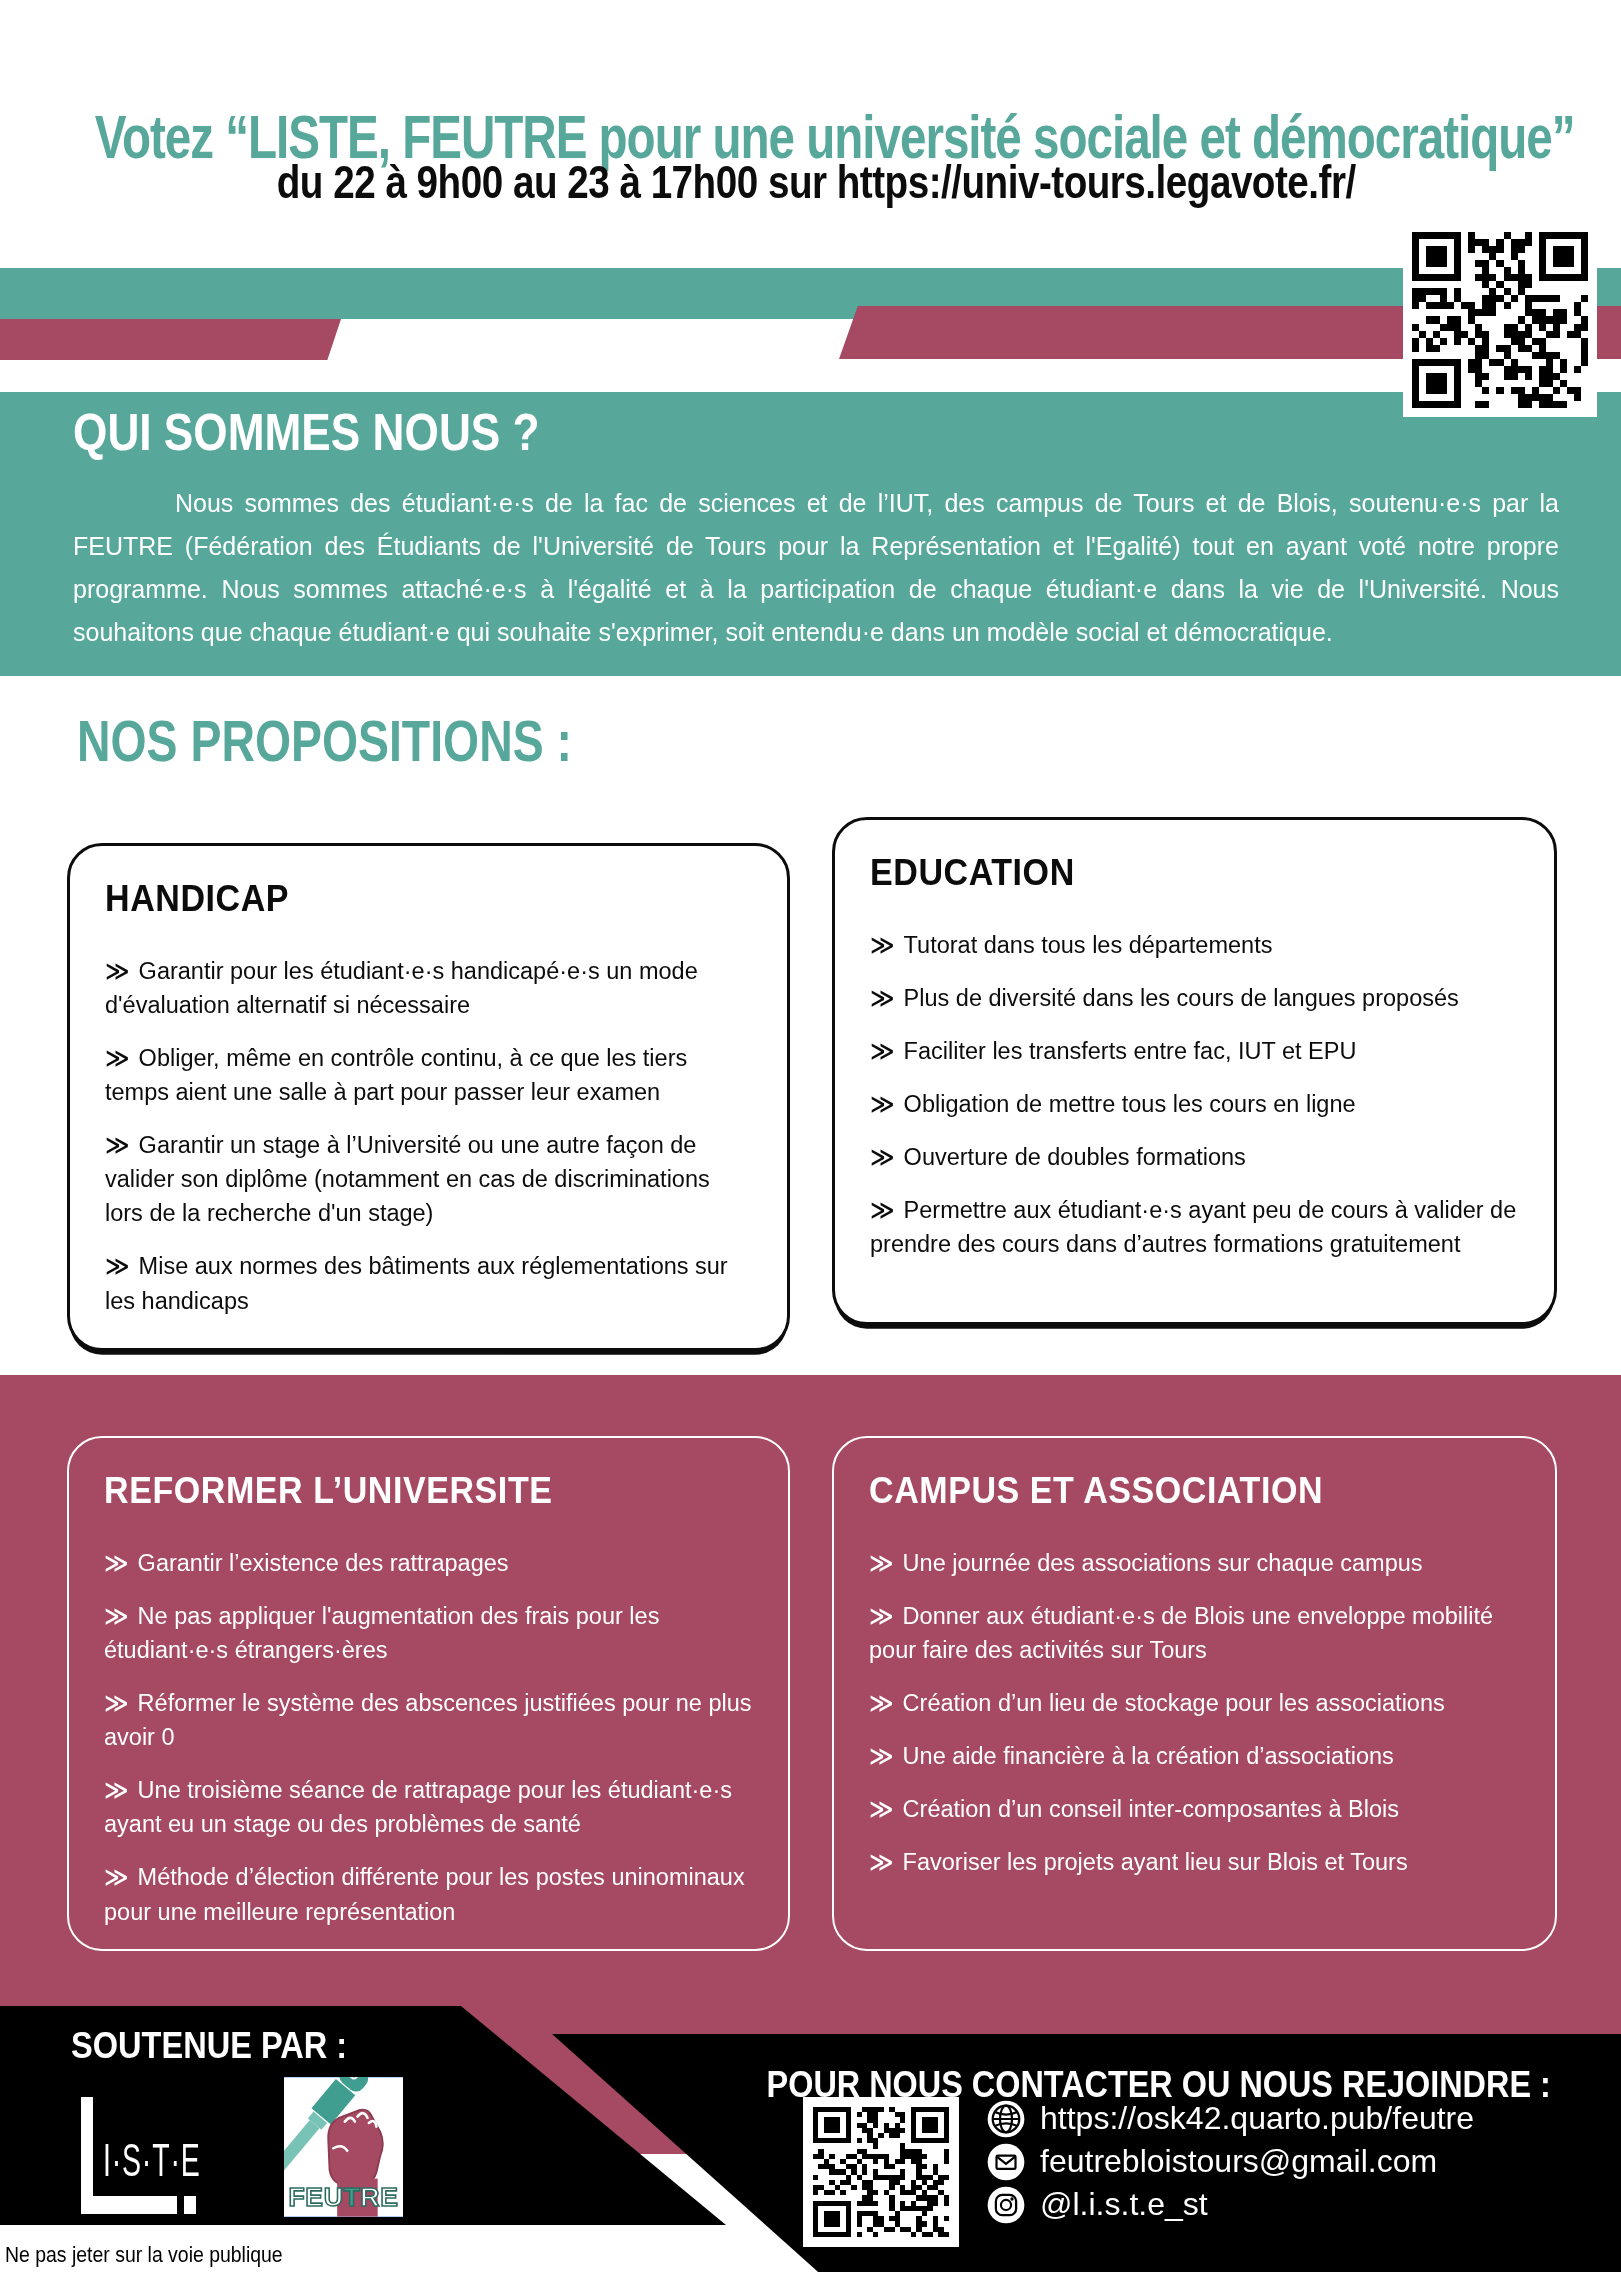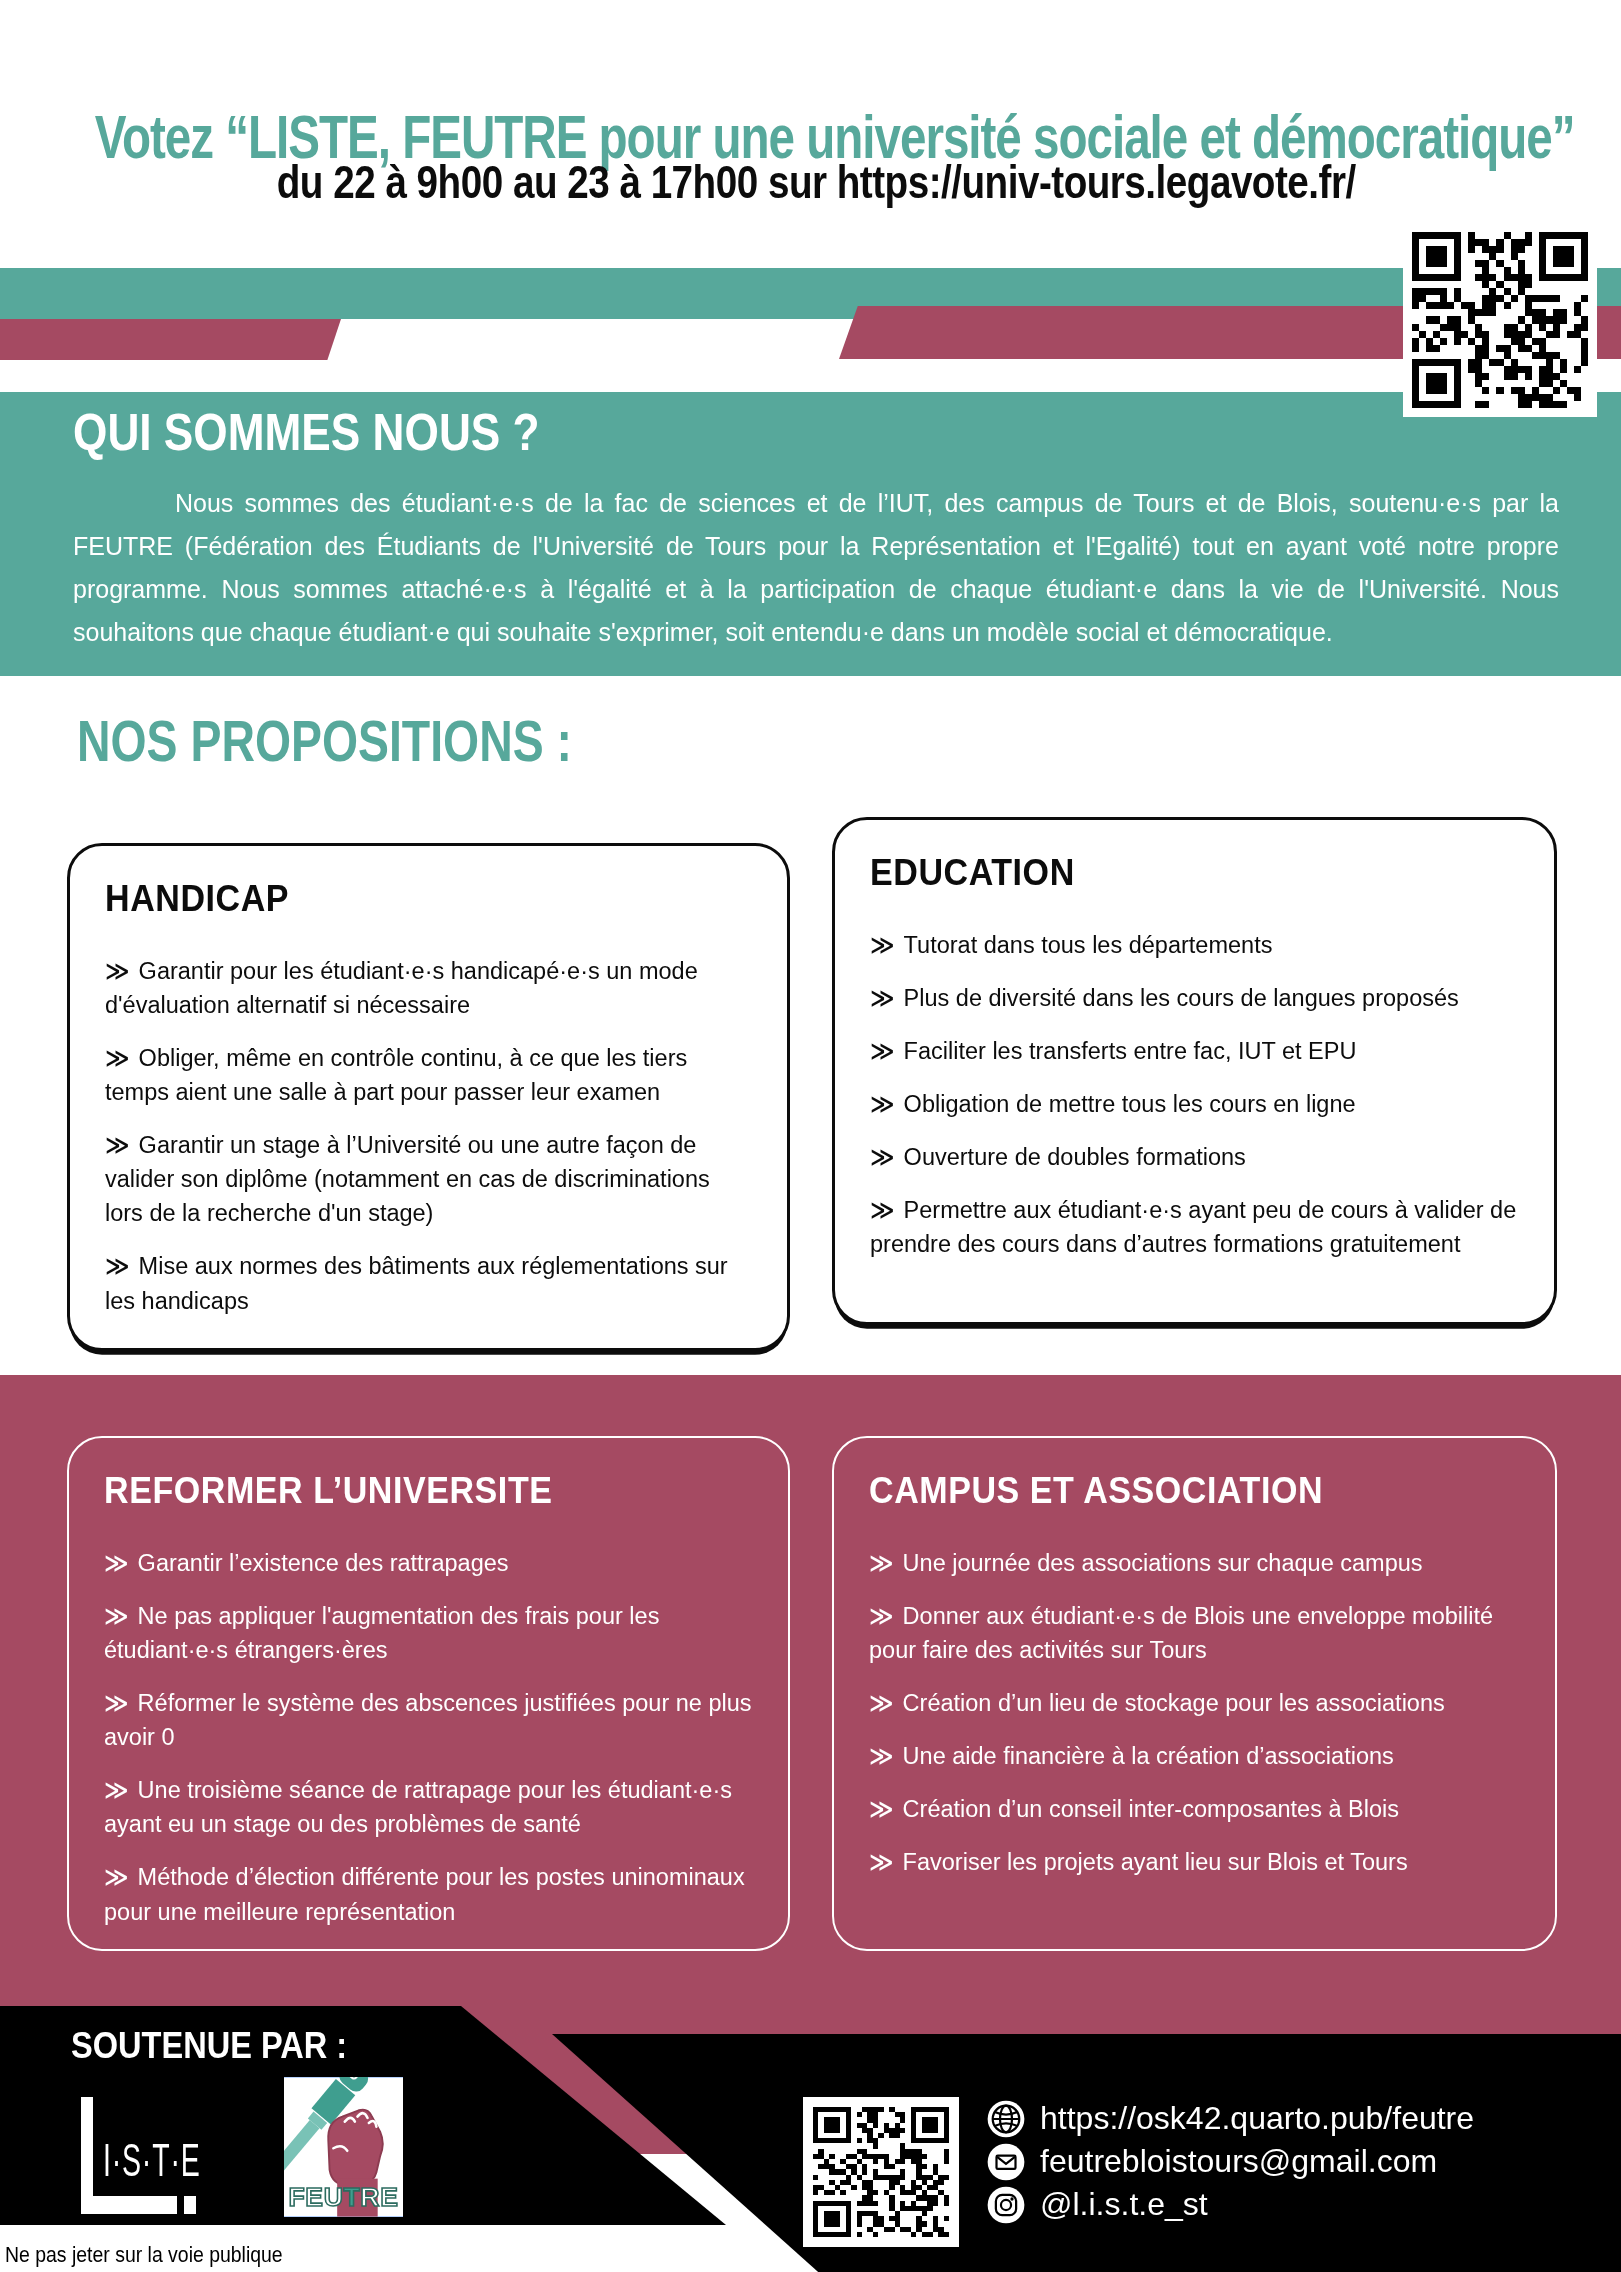--- a/index.html
+++ b/index.html
@@ -421,20 +421,21 @@
         <path d="M96 70 q10 -12 16 0 M116 62 q10 -12 16 2 M134 72 q10 -8 12 6" fill="none" stroke="#ffffff" stroke-width="4" stroke-linecap="round"></path>
         <path d="M78 112 q14 -8 22 4" fill="none" stroke="#ffffff" stroke-width="4" stroke-linecap="round"></path>
       </g>
 
       <text x="94" y="204" text-anchor="middle" font-family="Liberation Sans, DejaVu Sans, sans-serif" font-size="42" font-weight="700" stroke="#2c6b5f" stroke-width="2.5" letter-spacing="1"><tspan fill="#ffffff">FEU</tspan><tspan fill="#3f9e8f">T</tspan><tspan fill="#ffffff">RE</tspan></text>
     </svg>
   </div>
 </div>
 
 <div class="abs black-right">
+  <h4 class="contact-h"><span>POUR NOUS CONTACTER OU NOUS REJOINDRE :</span></h4>
   <div class="qr-foot">
     <div class="qr-fill"><svg viewBox="0 0 25 25" width="100%" height="100%" shape-rendering="crispEdges" preserveAspectRatio="none">
           <g fill="#000">
             <rect x="9" y="0" width="1" height="1"></rect>
             <rect x="10" y="0" width="1" height="1"></rect>
             <rect x="11" y="0" width="1" height="1"></rect>
             <rect x="12" y="0" width="1" height="1"></rect>
             <rect x="14" y="0" width="1" height="1"></rect>
             <rect x="8" y="1" width="1" height="1"></rect>
             <rect x="10" y="1" width="1" height="1"></rect>

